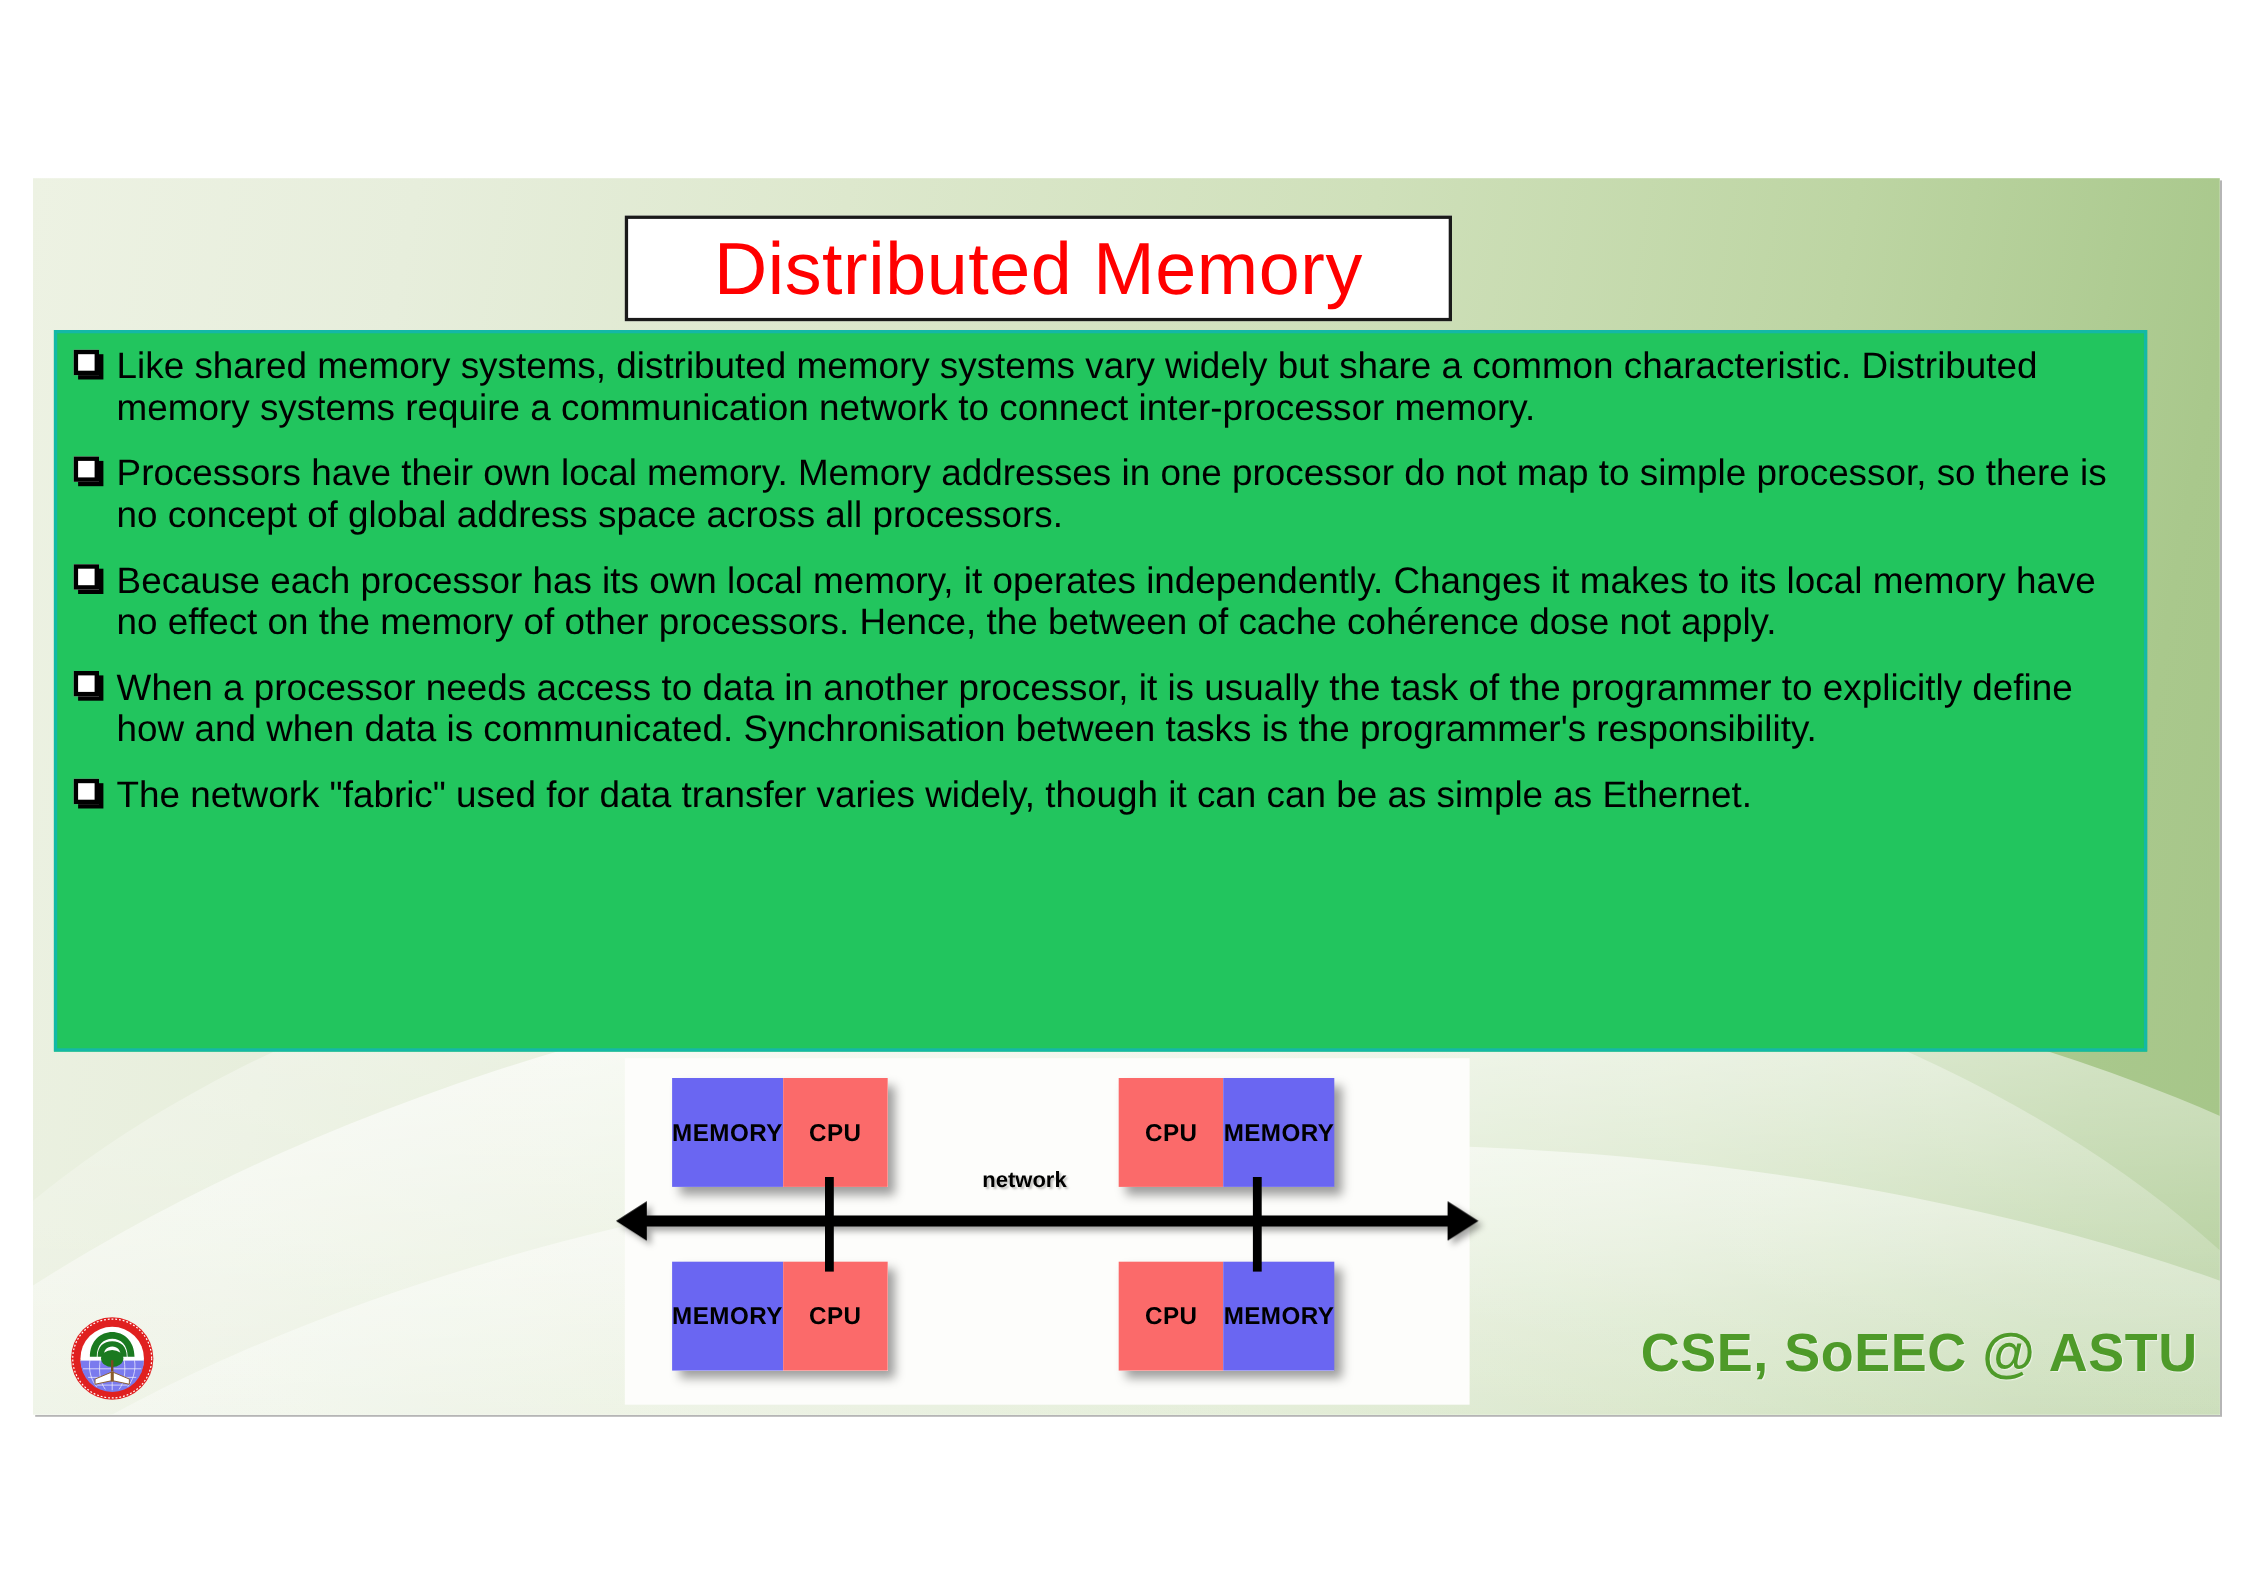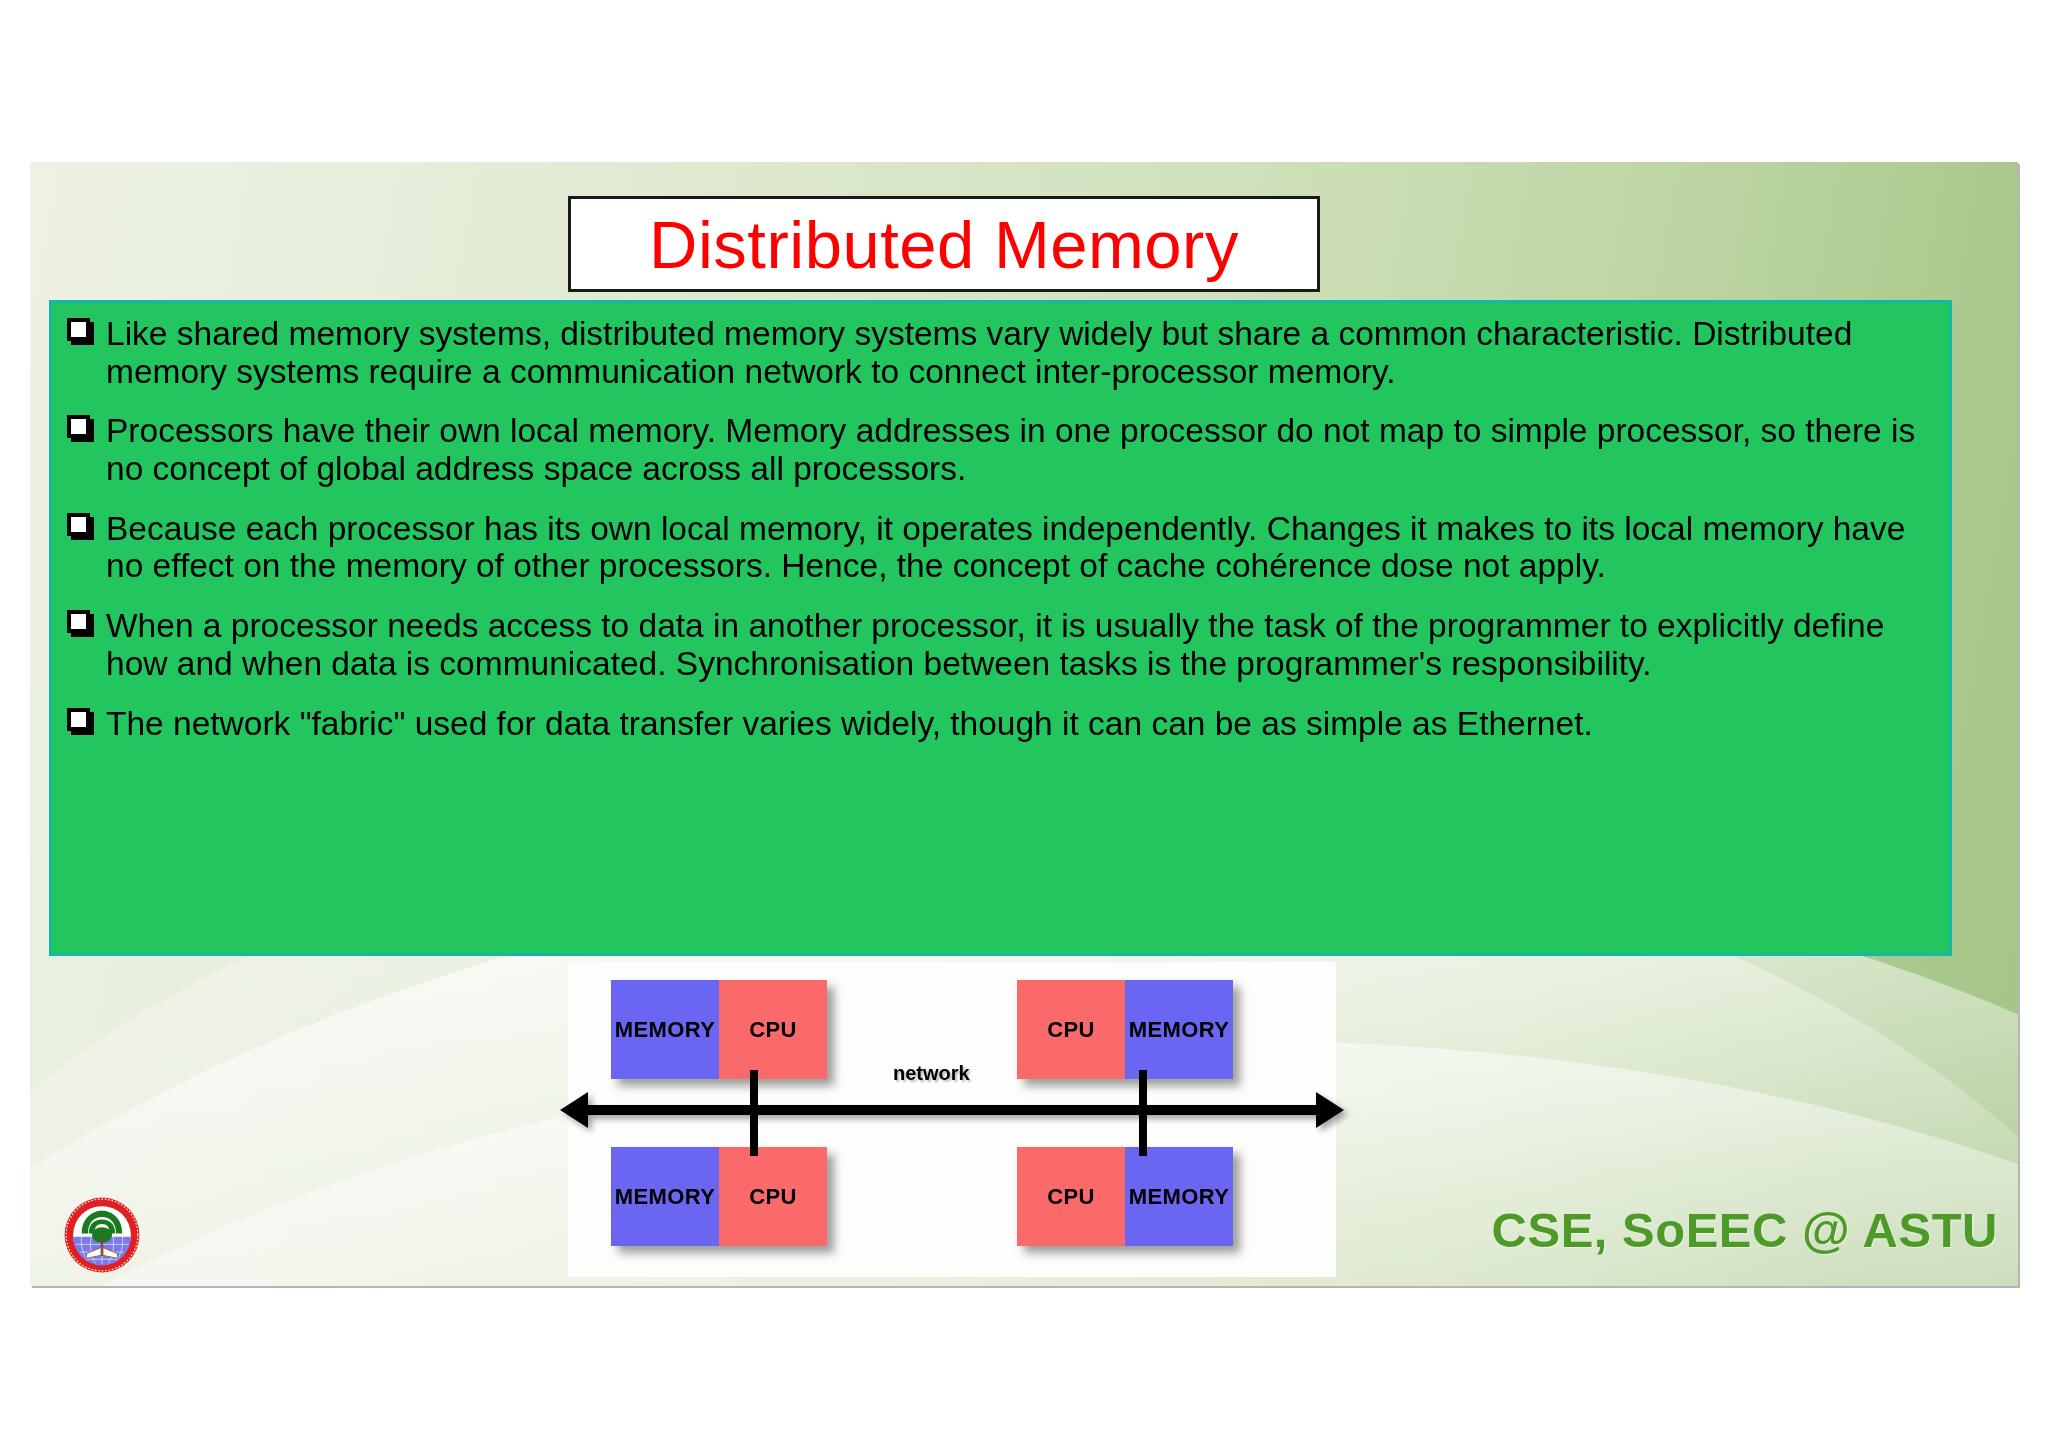--- a/index.html
+++ b/index.html
@@ -144,21 +144,21 @@
     background: #fdfdfb;
     z-index: 4;
   }
   .diagram-inner {
     position: absolute;
     inset: 0;
   }
   .node {
     position: absolute;
     display: flex;
-    width: 216px;
+    width: 196px;
     height: 99px;
     box-shadow: 7px 7px 9px rgba(0,0,0,0.38);
   }
   .node .half {
     flex: 1 1 50%;
     display: flex;
     align-items: center;
     justify-content: center;
     font-size: 22px;
     font-weight: bold;
@@ -290,21 +290,21 @@
     <li class="bullet-item">
       <span class="bullet-marker"></span>
       <span>Like shared memory systems, distributed memory systems vary widely but share a common characteristic. Distributed memory systems require a communication network to connect inter-processor memory.</span>
     </li>
     <li class="bullet-item">
       <span class="bullet-marker"></span>
       <span>Processors have their own local memory. Memory addresses in one processor do not map to simple processor, so there is no concept of global address space across all processors.</span>
     </li>
     <li class="bullet-item">
       <span class="bullet-marker"></span>
-      <span>Because each processor has its own local memory, it operates independently. Changes it makes to its local memory have no effect on the memory of other processors. Hence, the concept of cache cohérence dose not apply.</span>
+      <span>Because each processor has its own local memory, it operates independently. Changes it makes to its local memory have no effect on the memory of other processors. Hence, the between of cache cohérence dose not apply.</span>
     </li>
     <li class="bullet-item">
       <span class="bullet-marker"></span>
       <span>When a processor needs access to data in another processor, it is usually the task of the programmer to explicitly define how and when data is communicated.  Synchronisation between tasks is the programmer's responsibility.</span>
     </li>
     <li class="bullet-item">
       <span class="bullet-marker"></span>
       <span>The network "fabric" used for data transfer varies widely, though it can can be as simple as Ethernet.</span>
     </li>
   </ul>

